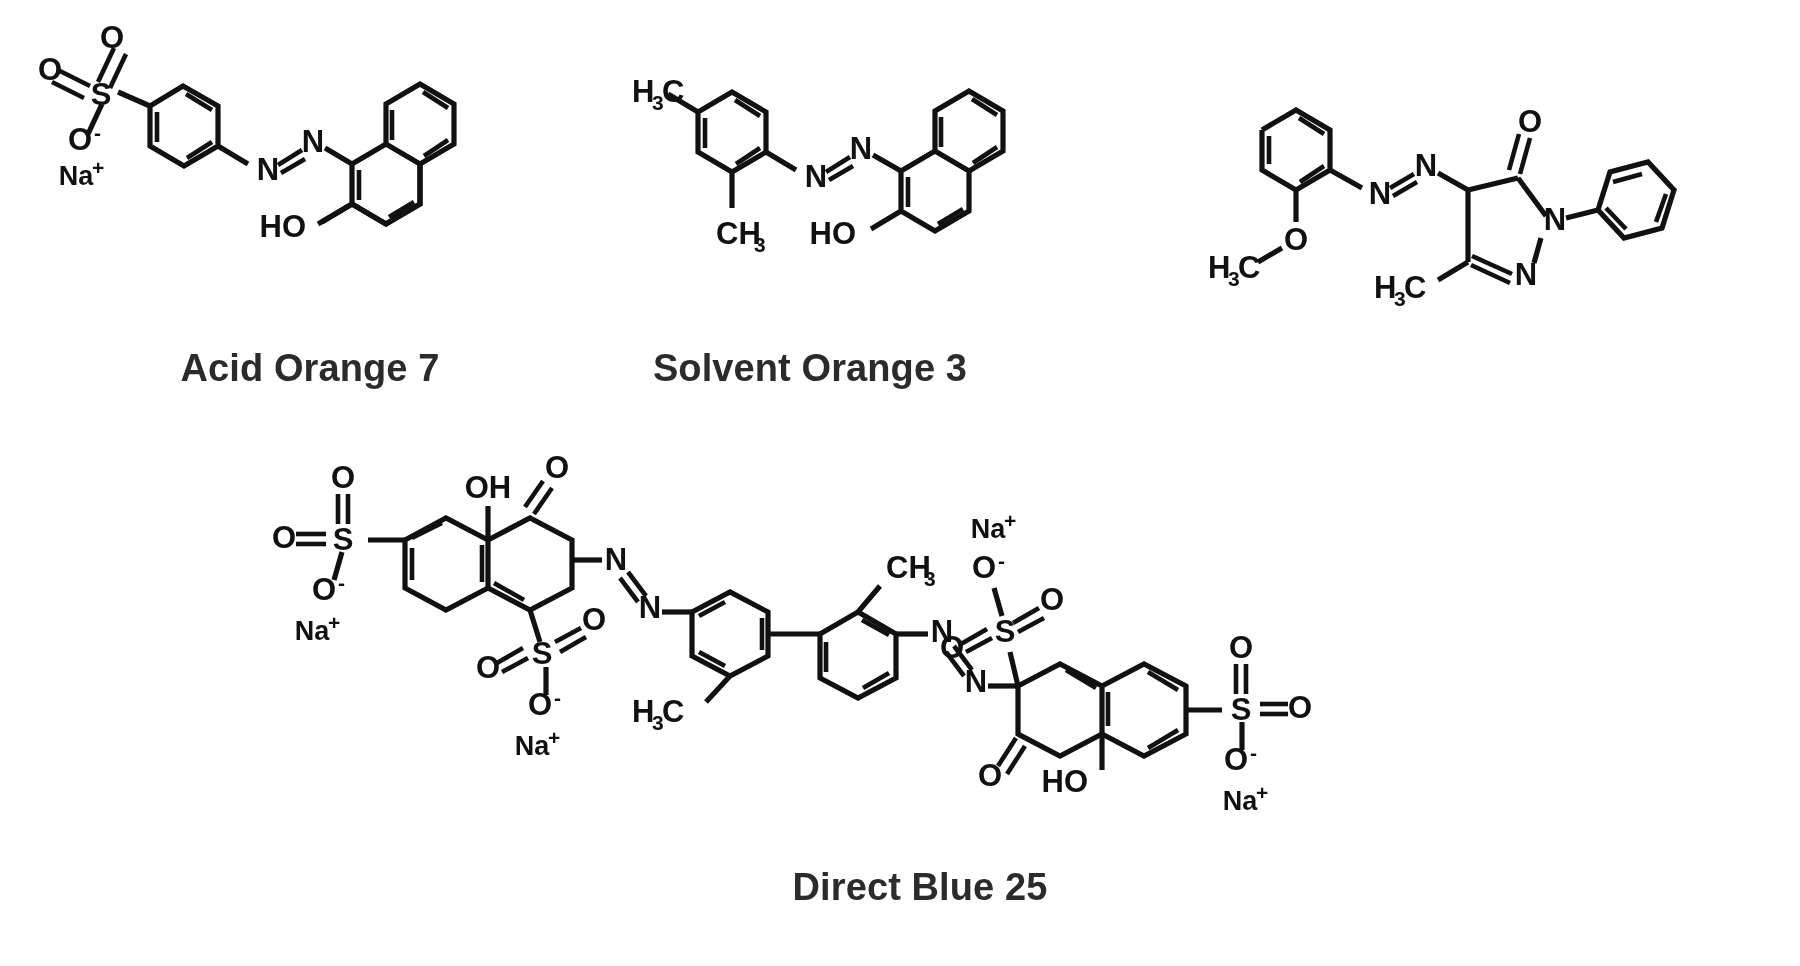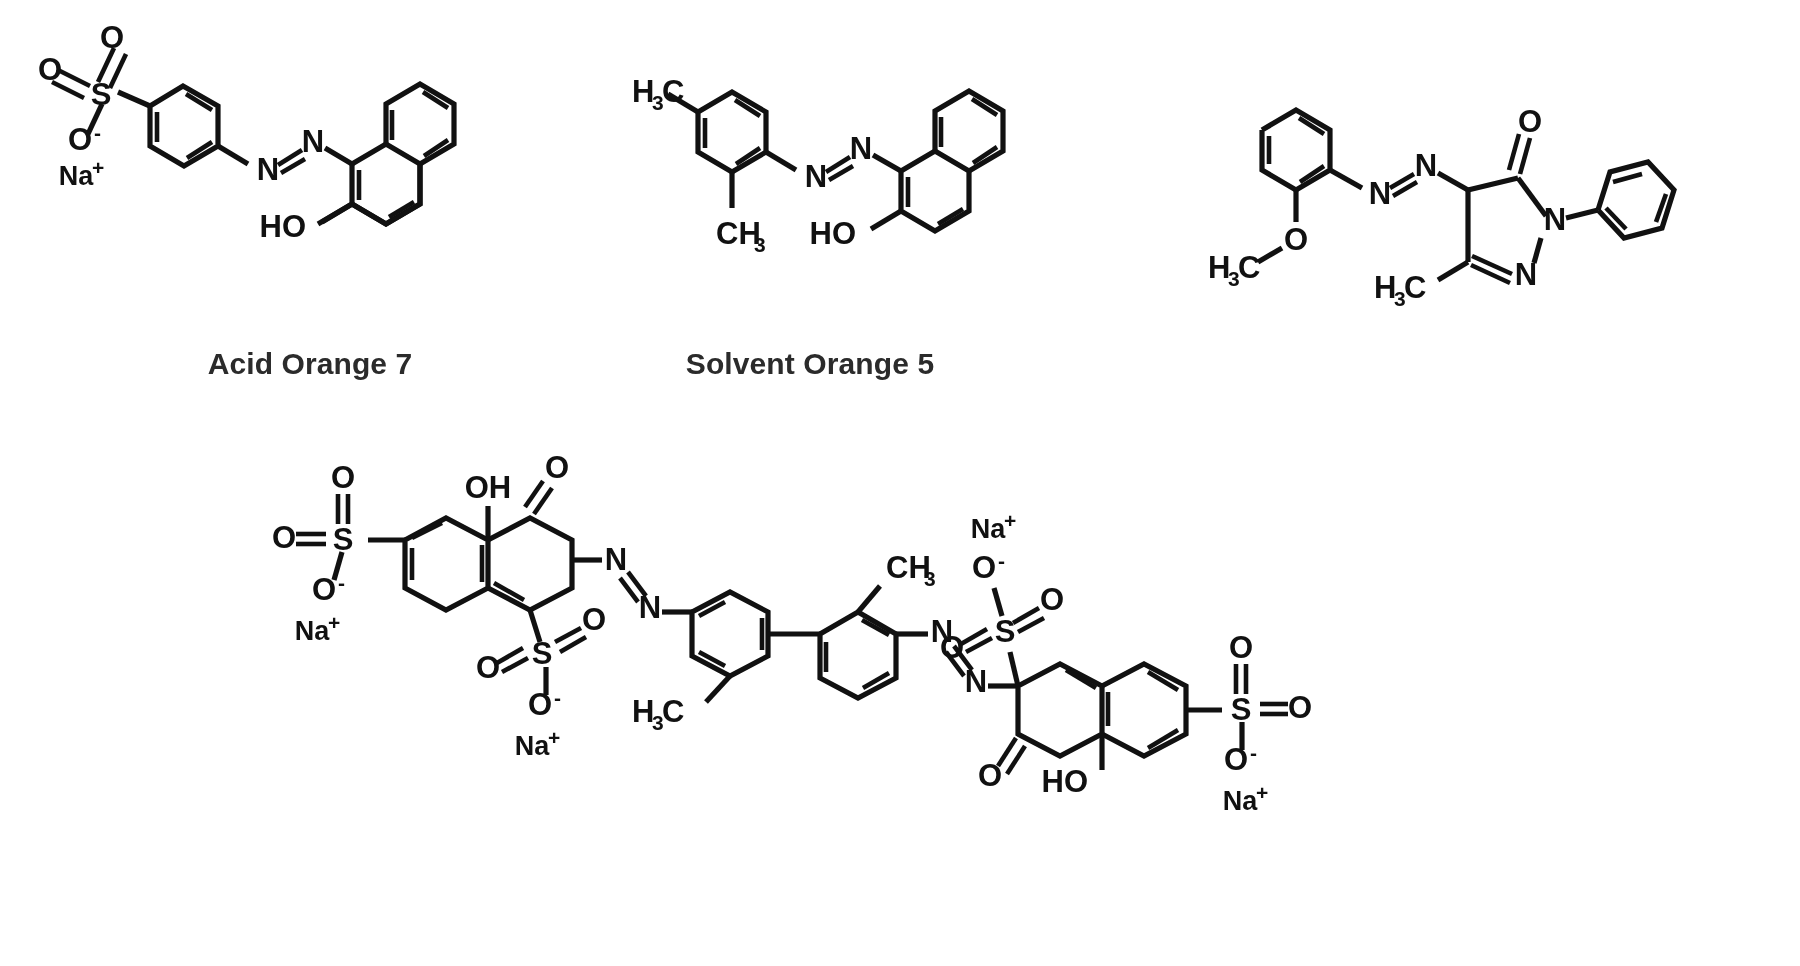--- a/index.html
+++ b/index.html
@@ -18,21 +18,21 @@
   }
   .struct-svg {
     position: absolute;
     display: block;
   }
   .caption {
     position: absolute;
     text-align: center;
     color: #2b2b2b;
     font-family: "Liberation Sans", sans-serif;
-    font-size: 30px;
+    font-size: 38px;
     font-weight: 600;
     letter-spacing: 0.1px;
     white-space: nowrap;
     user-select: none;
   }
   
   svg text {
     font-family: "Liberation Sans", sans-serif;
     font-weight: 700;
     fill: #111111;
@@ -143,21 +143,21 @@
       <line class="thin" x1="288" y1="117" x2="288" y2="147"></line>
       <polyline points="315,91 315,51 349,31 383,51 383,91 349,111"></polyline>
       <line class="thin" x1="321" y1="87" x2="321" y2="57"></line>
       <line class="thin" x1="352" y1="39" x2="377" y2="55"></line>
       <line class="thin" x1="377" y1="87" x2="353" y2="103"></line>
       <line class="thin" x1="318" y1="164" x2="343" y2="149"></line>
       <line x1="281" y1="151" x2="251" y2="169"></line>
       <text class="atom" x="236" y="184" text-anchor="end">HO</text>
     </g>
   </svg>
-  <div class="caption" style="left:640px; top:347px; width:340px;">Solvent Orange 5</div>
+  <div class="caption" style="left:640px; top:347px; width:340px;">Solvent Orange 3</div>
 
   <svg class="struct-svg" style="left:1210px; top:70px;" width="580" height="260" viewBox="0 0 580 260">
     <g>
       <polyline points="52,60 86,40 120,60 120,100 86,120 52,100 52,60"></polyline>
       <line class="thin" x1="59" y1="66" x2="59" y2="94"></line>
       <line class="thin" x1="89" y1="48" x2="114" y2="64"></line>
       <line class="thin" x1="114" y1="96" x2="90" y2="112"></line>
 
       <line x1="86" y1="120" x2="86" y2="152"></line>
       <line x1="72" y1="178" x2="48" y2="192"></line>
@@ -340,14 +340,15 @@
       <line x1="992" y1="302" x2="992" y2="330"></line>
       <text class="atom" x="991" y="300" text-anchor="middle">S</text>
       <text class="atom" x="991" y="238" text-anchor="middle">O</text>
       <text class="atom" x="1050" y="298" text-anchor="middle">O</text>
       <text class="atom" x="986" y="350" text-anchor="middle">O</text>
       <text class="sup" x="1000" y="340">-</text>
       <text class="atom-sm" x="990" y="390" text-anchor="middle">Na</text>
       <text class="sup" x="1006" y="380">+</text>
     </g>
   </svg>
+  <div class="caption" style="left:760px; top:866px; width:320px;">Direct Blue 25</div>
 
 </div>
 
 </body></html>

